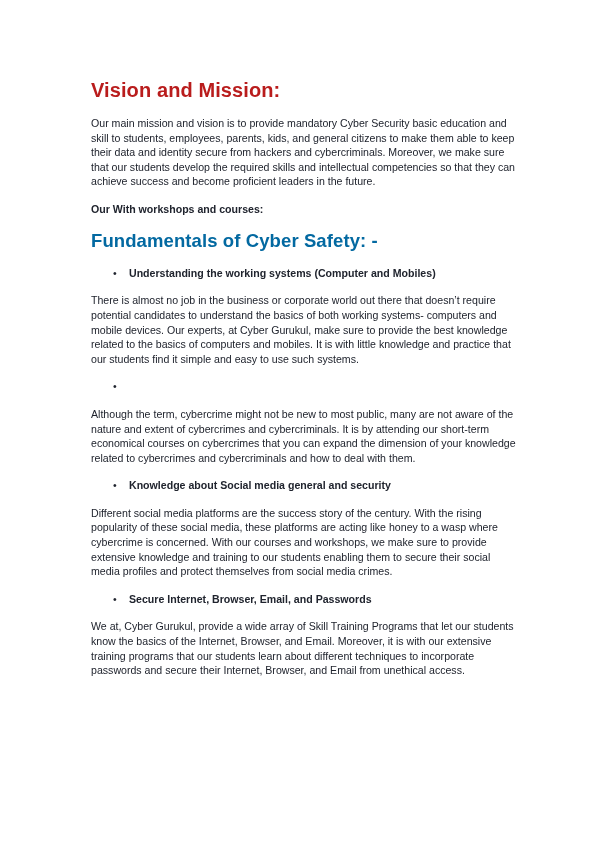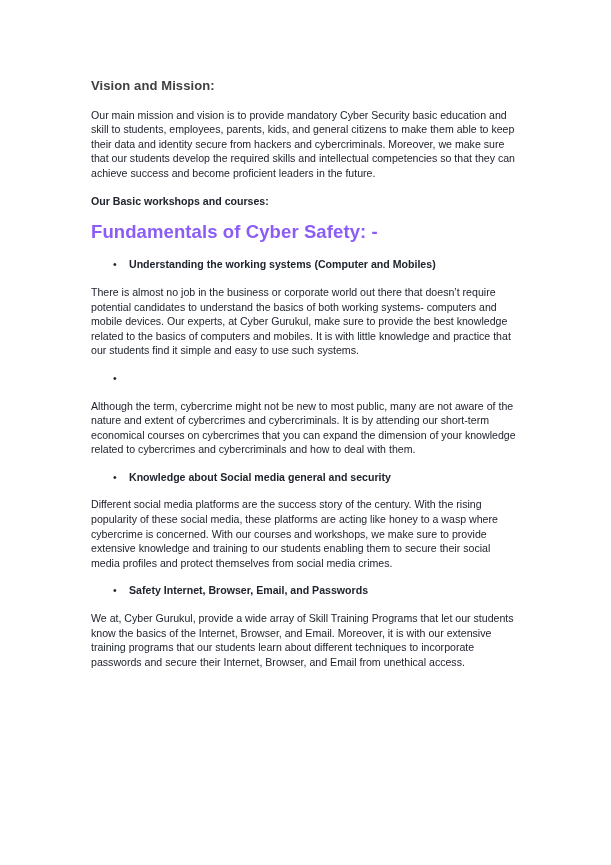--- a/index.html
+++ b/index.html
@@ -12,33 +12,33 @@
     width: 611px;
     height: 865px;
     background: #ffffff;
     box-sizing: border-box;
     padding: 78px 90px 40px 91px;
     font-family: "Liberation Sans", sans-serif;
     color: #20242e;
     overflow: hidden;
   }
   .h1 {
-    font-size: 13px;
+    font-size: 20px;
     font-weight: bold;
     line-height: 1.2;
     margin: 0 0 14px 0;
-    color: #404040;
+    color: #b91c1c;
     letter-spacing: 0.1px;
   }
   .h2 {
     font-size: 18.5px;
     font-weight: bold;
     line-height: 1.2;
     margin: 4px 0 14px 0;
-    color: #8b5cf6;
+    color: #0369a1;
     letter-spacing: 0.1px;
   }
   .body-text {
     font-size: 10.6px;
     line-height: 14.6px;
     margin: 0 4px 13px 0;
   }
   .subheading {
     font-size: 10.6px;
     font-weight: bold;
@@ -66,21 +66,21 @@
 </style>
 </head>
 <body>
 
 <div class="page">
 
   <div class="h1">Vision and Mission:</div>
 
   <p class="body-text">Our main mission and vision is to provide mandatory Cyber Security basic education and skill to students, employees, parents, kids, and general citizens to make them able to keep their data and identity secure from hackers and cybercriminals. Moreover, we make sure that our students develop the required skills and intellectual competencies so that they can achieve success and become proficient leaders in the future.</p>
 
-  <div class="subheading">Our Basic workshops and courses:</div>
+  <div class="subheading">Our With workshops and courses:</div>
 
   <div class="h2">Fundamentals of Cyber Safety: -</div>
 
   <div class="bullet-item">
     <span class="bullet-marker">•</span>
     <span class="bullet-label">Understanding the working systems (Computer and Mobiles)</span>
   </div>
   <p class="body-text">There is almost no job in the business or corporate world out there that doesn’t require potential candidates to understand the basics of both working systems- computers and mobile devices. Our experts, at Cyber Gurukul, make sure to provide the best knowledge related to the basics of computers and mobiles. It is with little knowledge and practice that our students find it simple and easy to use such systems.</p>
 
   <div class="bullet-item">
@@ -89,17 +89,17 @@
   <p class="body-text">Although the term, cybercrime might not be new to most public, many are not aware of the nature and extent of cybercrimes and cybercriminals. It is by attending our short-term economical courses on cybercrimes that you can expand the dimension of your knowledge related to cybercrimes and cybercriminals and how to deal with them.</p>
 
   <div class="bullet-item">
     <span class="bullet-marker">•</span>
     <span class="bullet-label">Knowledge about Social media general and security</span>
   </div>
   <p class="body-text">Different social media platforms are the success story of the century. With the rising popularity of these social media, these platforms are acting like honey to a wasp where cybercrime is concerned. With our courses and workshops, we make sure to provide extensive knowledge and training to our students enabling them to secure their social media profiles and protect themselves from social media crimes.</p>
 
   <div class="bullet-item">
     <span class="bullet-marker">•</span>
-    <span class="bullet-label">Safety Internet, Browser, Email, and Passwords</span>
+    <span class="bullet-label">Secure Internet, Browser, Email, and Passwords</span>
   </div>
   <p class="body-text">We at, Cyber Gurukul, provide a wide array of Skill Training Programs that let our students know the basics of the Internet, Browser, and Email. Moreover, it is with our extensive training programs that our students learn about different techniques to incorporate passwords and secure their Internet, Browser, and Email from unethical access.</p>
 
 </div>
 
 </body></html>

